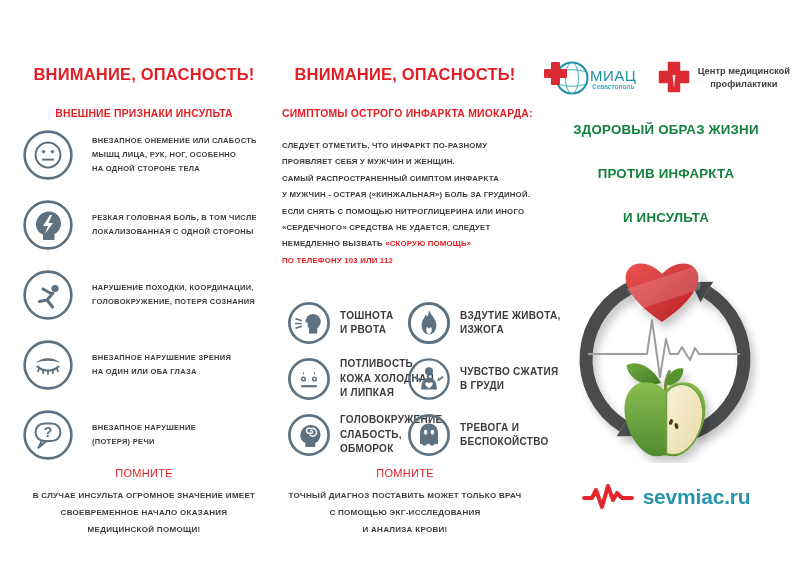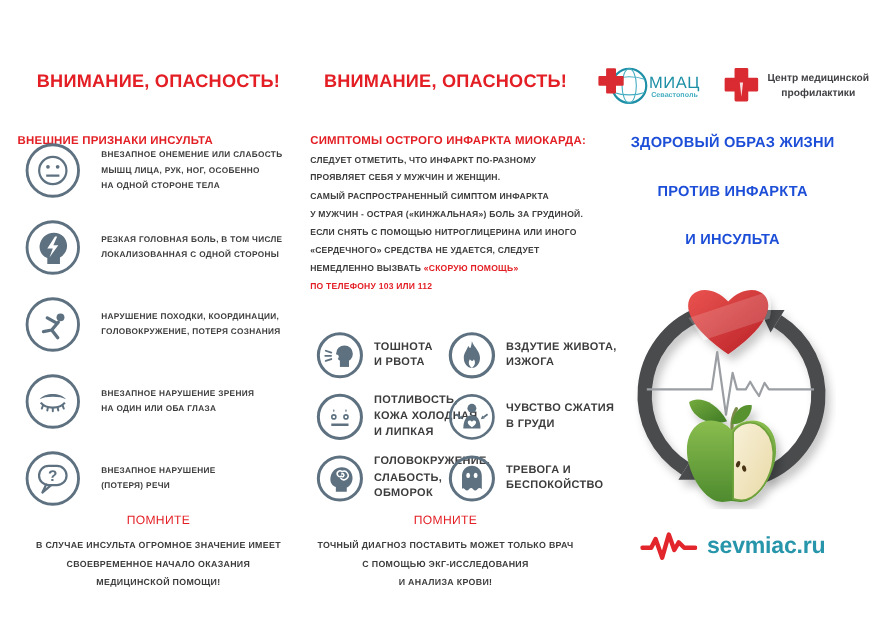--- a/index.html
+++ b/index.html
@@ -6,22 +6,22 @@
   html,body { width:800px; height:566px; background:#ffffff; overflow:hidden;
               font-family:"Liberation Sans", sans-serif; }
   .page { position:absolute; inset:0; background:#fff; }
   .panel { position:absolute; top:16px; height:448px; }
   .panel-left  { left:16px;  width:256px; }
   .panel-mid   { left:282px; width:246px; }
   .panel-right { left:540px; width:252px; }
 
   .h1 { position:absolute; width:100%; text-align:center; color:#e31e24;
         font-size:16.5px; font-weight:bold; letter-spacing:.2px; white-space:pre; }
-  .h2 { position:absolute; width:100%; color:#e31e24;
-        font-size:10.4px; font-weight:bold; letter-spacing:.2px; white-space:pre;margin-top:15px; }
+  .h2 { position:absolute; width:100%; text-align:center; color:#e31e24;
+        font-size:10.4px; font-weight:bold; letter-spacing:.2px; white-space:pre; }
 
   
   .sign-list { position:absolute; top:112px; left:6px; right:0;
                display:flex; flex-direction:column; gap:16px; }
   .sign-row { display:flex; align-items:center; gap:18px; height:54px; }
   .sign-ic { width:52px; height:52px; flex:0 0 52px; }
   .sign-txt { font-size:7.5px; font-weight:bold; color:#3c3c3e;
               line-height:14px; letter-spacing:.3px; white-space:pre; }
 
   
@@ -49,21 +49,21 @@
   .logos { position:absolute; top:38px; left:2px; right:2px; height:48px;
            display:flex; justify-content:space-between; align-items:center; }
   .miac { display:flex; align-items:center; }
   .miac-txt { margin-left:-6px; }
   .miac-name { color:#1d8fa6; font-size:15px; font-weight:normal; letter-spacing:.5px; }
   .miac-city { color:#45aec2; font-size:6.5px; font-weight:bold; text-align:center; margin-top:-1px; }
   .cmp { display:flex; align-items:center; gap:8px; }
   .cmp-txt { color:#414044; font-size:9.3px; font-weight:bold; line-height:13px;
              text-align:center; white-space:pre; }
   .headline { position:absolute; top:106px; width:100%; text-align:center; }
-  .headline div { color:#1d4ed8; font-size:13.3px; font-weight:bold;
+  .headline div { color:#15803d; font-size:13.3px; font-weight:bold;
                   letter-spacing:.2px; margin-bottom:29px;text-align:center; }
   .illu { position:absolute; top:235px; left:30px; }
   .site { position:absolute; top:466px; width:100%;
           display:flex; justify-content:center; align-items:center; gap:9px; }
   .site-name { color:#2795aa; font-size:21px; font-weight:bold; letter-spacing:-.2px; }
 </style>
 </head>
 <body>
 
 <div class="page">

